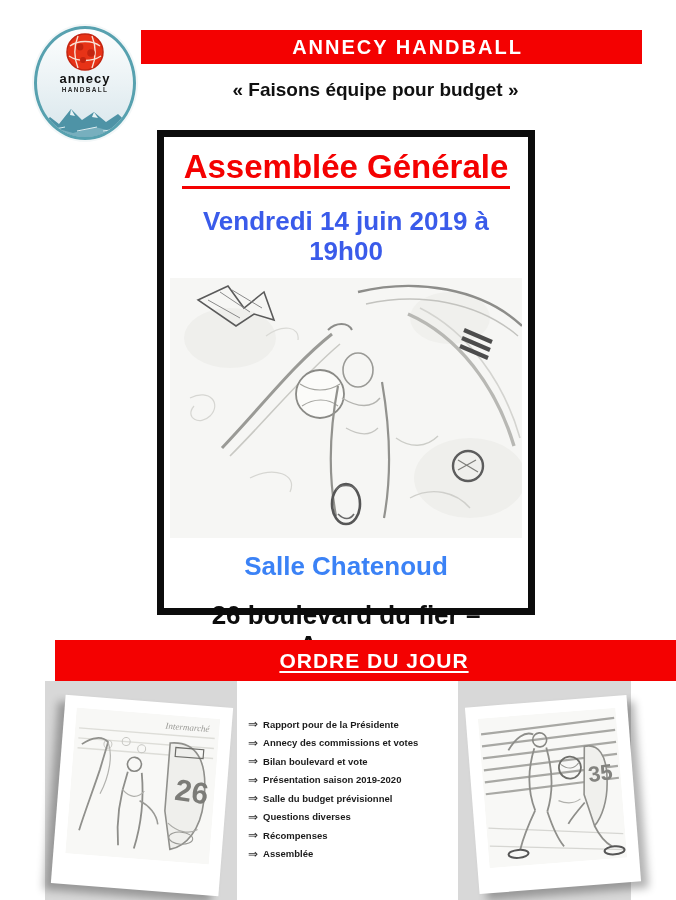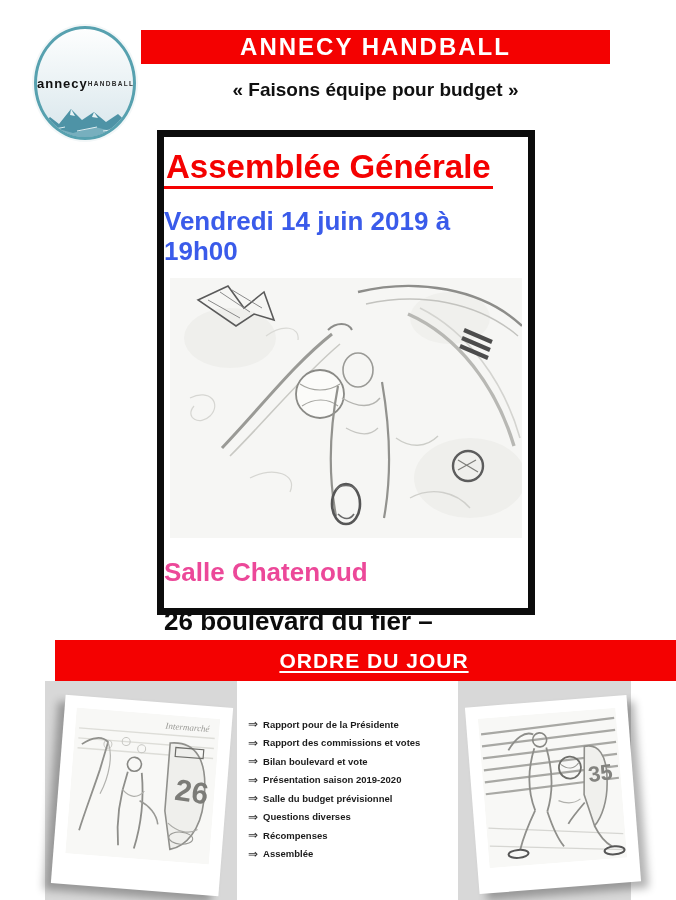--- a/index.html
+++ b/index.html
@@ -7,53 +7,53 @@
     position:relative; width:676px; height:900px; background:#ffffff;
     overflow:hidden; font-family:"Liberation Sans", sans-serif;
   }
 
   
   .logo-badge {
     position:absolute; left:34px; top:26px; width:96px; height:108px;
     border-radius:50%; border:3px solid #57A1AF;
     background:linear-gradient(180deg,#fdfefe 0%,#e9f1f4 55%,#d8e6ec 100%);
     box-shadow:0 0 0 2px #f3f7f8;
-    overflow:hidden; display:flex; flex-direction:row; align-items:center;
+    overflow:hidden; display:flex; flex-direction:column; align-items:center;
   }
   .logo-ball { margin-top:3px; }
   .logo-name { font-size:13px; font-weight:bold; letter-spacing:1px; color:#101010; line-height:13px; }
   .logo-sub  { font-size:6.5px; font-weight:bold; letter-spacing:1.3px; color:#2c2c2c; margin-top:1px; }
   .logo-mountains { position:absolute; bottom:-1px; left:0; width:100%; }
 
   
   .banner {
     position:absolute; background:#F40101; color:#ffffff; font-weight:bold;
     display:flex; align-items:center; justify-content:center;
   }
-  .banner-top { left:141px; top:30px; width:469px; height:34px; font-size:24px; letter-spacing:2px; }
+  .banner-top { left:141px; top:30px; width:469px; height:34px; font-size:20px; letter-spacing:2px;padding-left:32px; }
   .banner-agenda { left:55px; top:640px; width:638px; height:41px; font-size:21px; letter-spacing:1px; }
   .banner-agenda .u { text-decoration:underline; text-underline-offset:3px; text-decoration-thickness:2px; }
 
   .slogan {
     position:absolute; left:141px; top:79px; width:469px; text-align:center;
     font-size:19px; font-weight:bold; color:#101010;
   }
 
   
   .poster-box {
     position:absolute; left:157px; top:130px; width:378px; height:485px;
-    border:7px solid #0c0c0c; box-sizing:border-box; background:#ffffff; text-align:left;
+    border:7px solid #0c0c0c; box-sizing:border-box; background:#ffffff; text-align:center;
   }
   .poster-title {
     display:inline-block; margin-top:12px; color:#F40101; font-size:33px; font-weight:bold;
     border-bottom:3px solid #F40101; padding:0 2px 1px 2px; line-height:36px;
   }
   .poster-date { margin-top:17px; color:#3A5BEA; font-size:26px; font-weight:bold; line-height:30px; }
   .poster-sketch { display:block; width:352px; height:260px; margin:12px auto 0 auto; }
-  .poster-venue   { margin-top:19px; font-size:26px; font-weight:bold; color:#ec4899; line-height:30px; }
+  .poster-venue   { margin-top:13px; font-size:26px; font-weight:bold; color:#3b82f6; line-height:30px; }
   .poster-address { margin-top:19px; font-size:26px; font-weight:bold; color:#0c0c0c; line-height:30px; }
 
   
   .gray-panel { position:absolute; top:681px; height:219px; background:#D8D8D8; }
   .gray-left  { left:45px;  width:192px; }
   .gray-right { left:458px; width:173px; }
 
   .polaroid { position:absolute; background:#ffffff; }
   .polaroid-left  { left:58px;  top:701px; width:168px; height:189px; transform:rotate(4.5deg);  box-shadow:-7px 7px 9px rgba(0,0,0,0.30); }
   .polaroid-right { left:472px; top:701px; width:162px; height:187px; transform:rotate(-4.5deg); box-shadow:7px 7px 9px rgba(0,0,0,0.30); }
@@ -201,21 +201,21 @@
     </svg>
   </div>
 
   <ul class="agenda-list">
     <li>
         <span class="arrow">⇒</span>
         <span>Rapport pour de la Présidente</span>
       </li>
     <li>
         <span class="arrow">⇒</span>
-        <span>Rapport des commissions et votes</span>
+        <span>Annecy des commissions et votes</span>
       </li>
     <li>
         <span class="arrow">⇒</span>
         <span>Bilan boulevard et vote</span>
       </li>
     <li>
         <span class="arrow">⇒</span>
         <span>Présentation saison 2019-2020</span>
       </li>
     <li>

